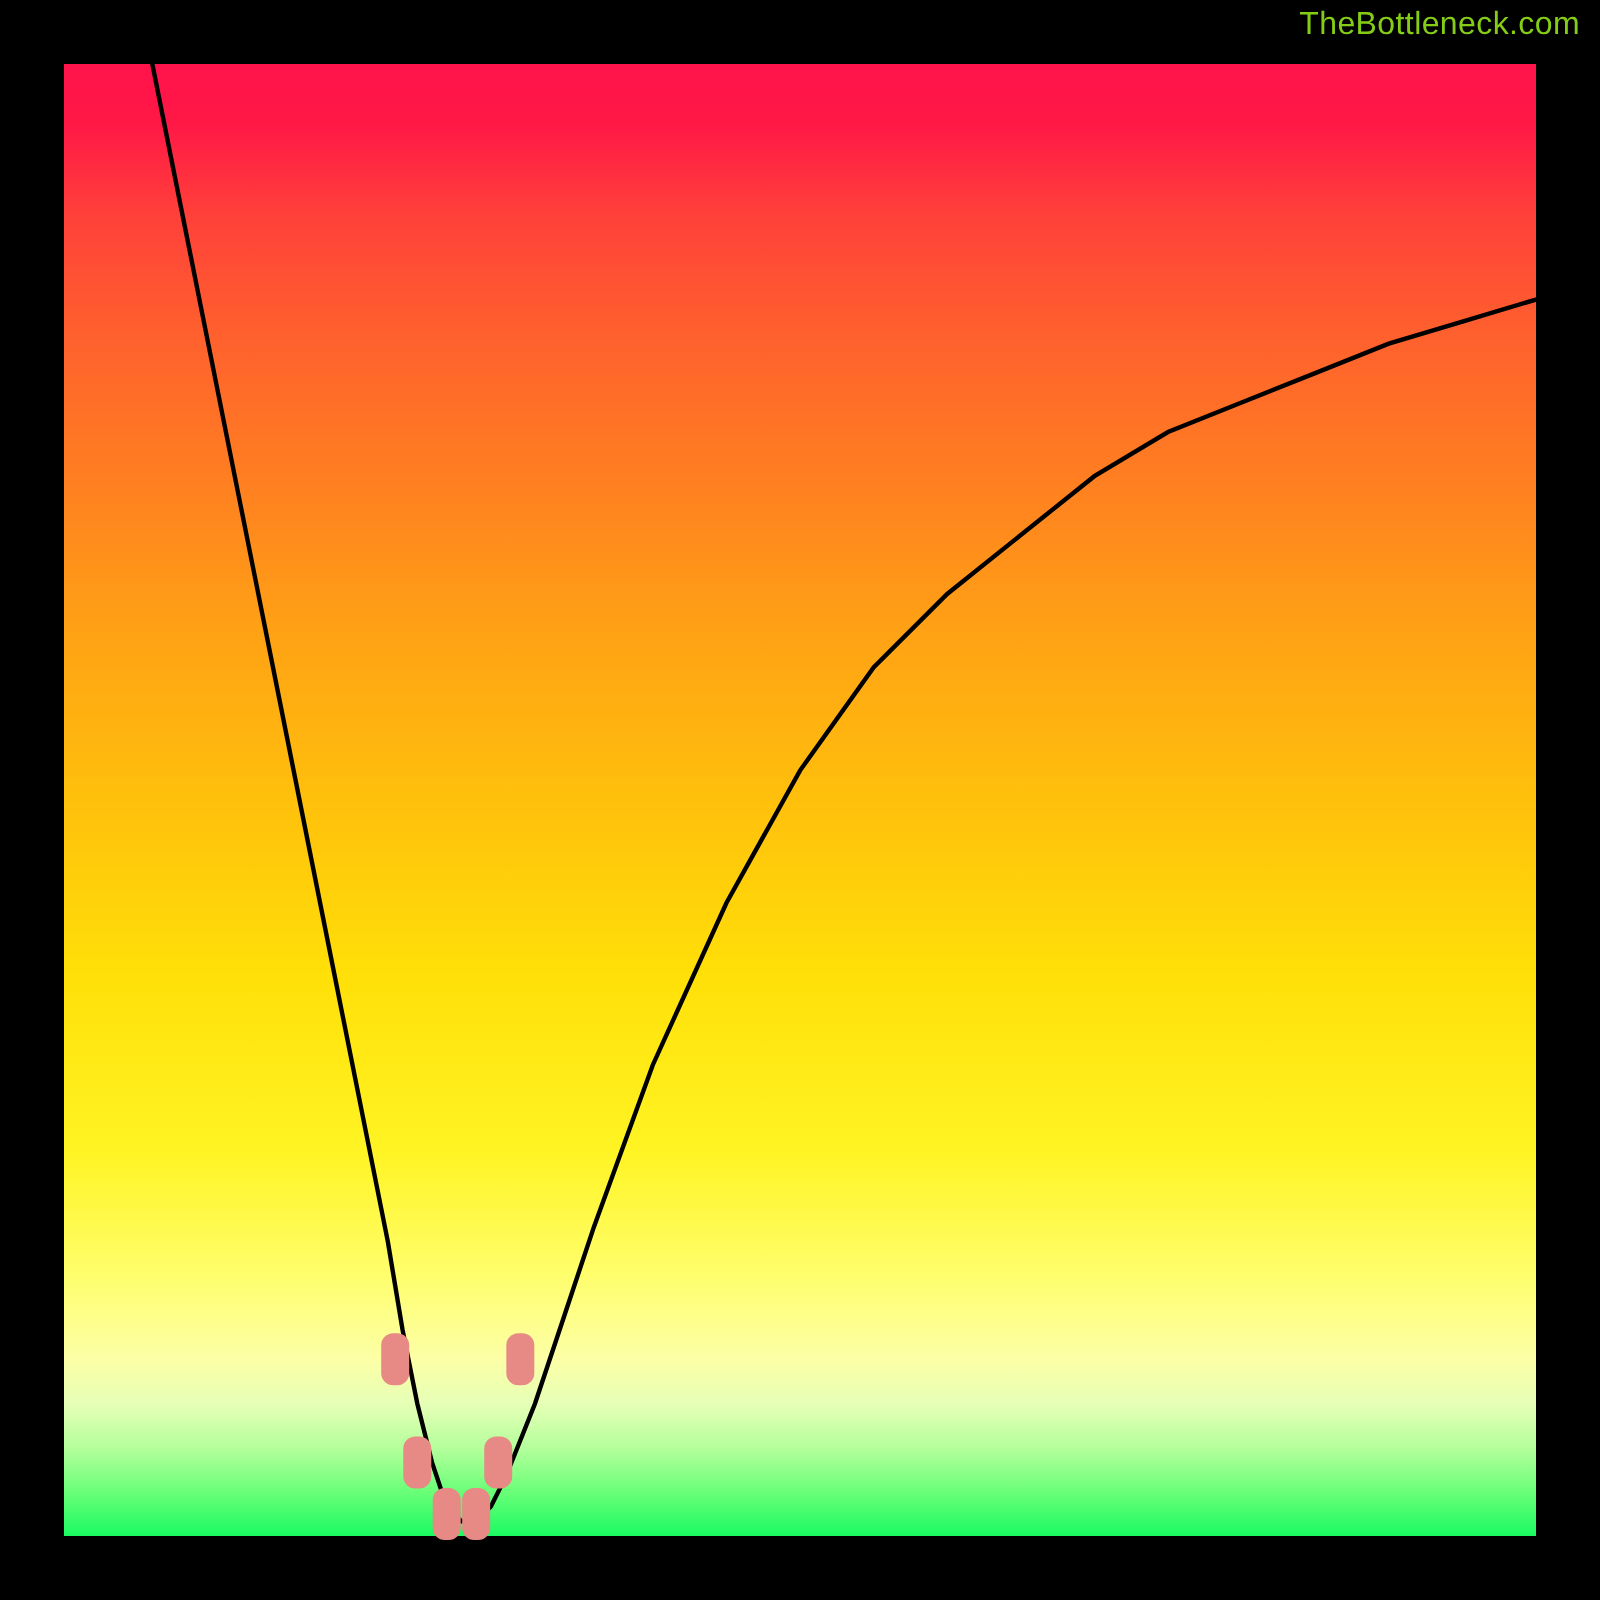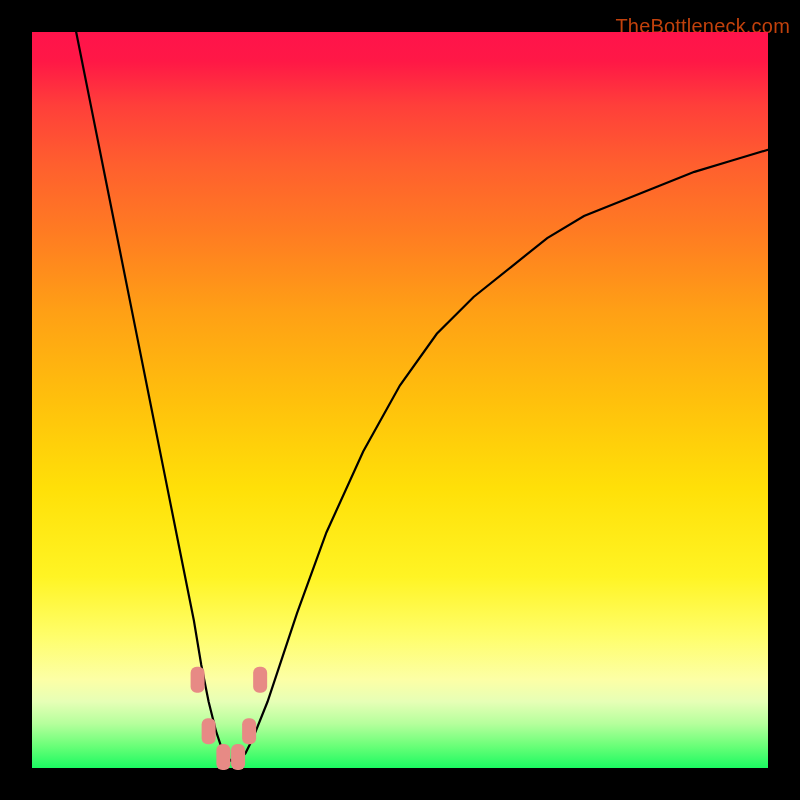--- a/index.html
+++ b/index.html
@@ -36,24 +36,24 @@
       #fffe6a 82%,
       #fcffa6 88%,
       #e6ffb6 91%,
       #b5ff9c 94%,
       #6aff78 97%,
       #1bfa61 100%
     );
   }
   .watermark {
     position: absolute;
-    top: 15px;
+    top: 4px;
     right: 10px;
-    color: #c2410c;
-    font-size: 20px;
+    color: #84cc16;
+    font-size: 16px;
     letter-spacing: 0.2px;
     font-weight: 400;
     user-select: none;
   }
   svg.curve {
     position: absolute;
     left: 0;
     top: 0;
     width: 736px;
     height: 736px;

